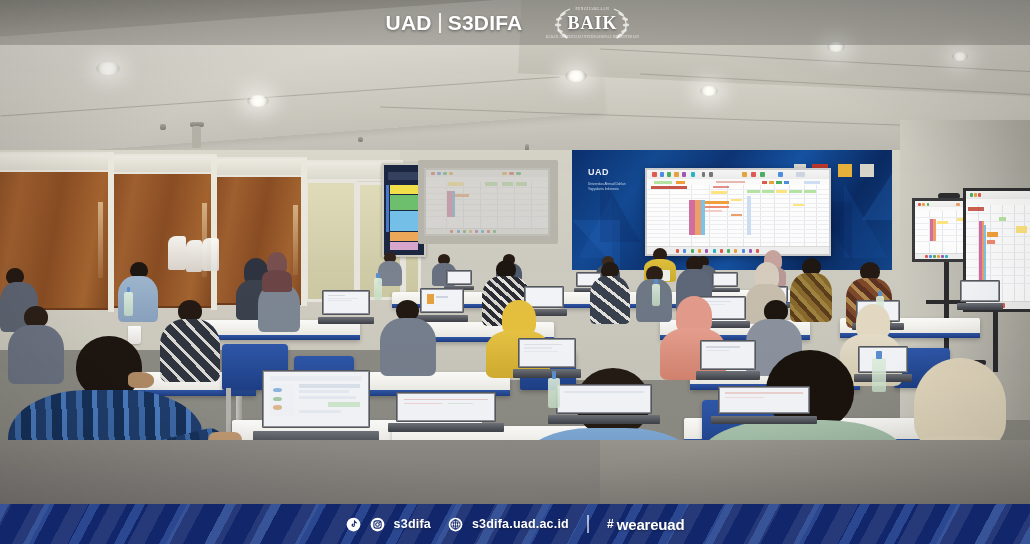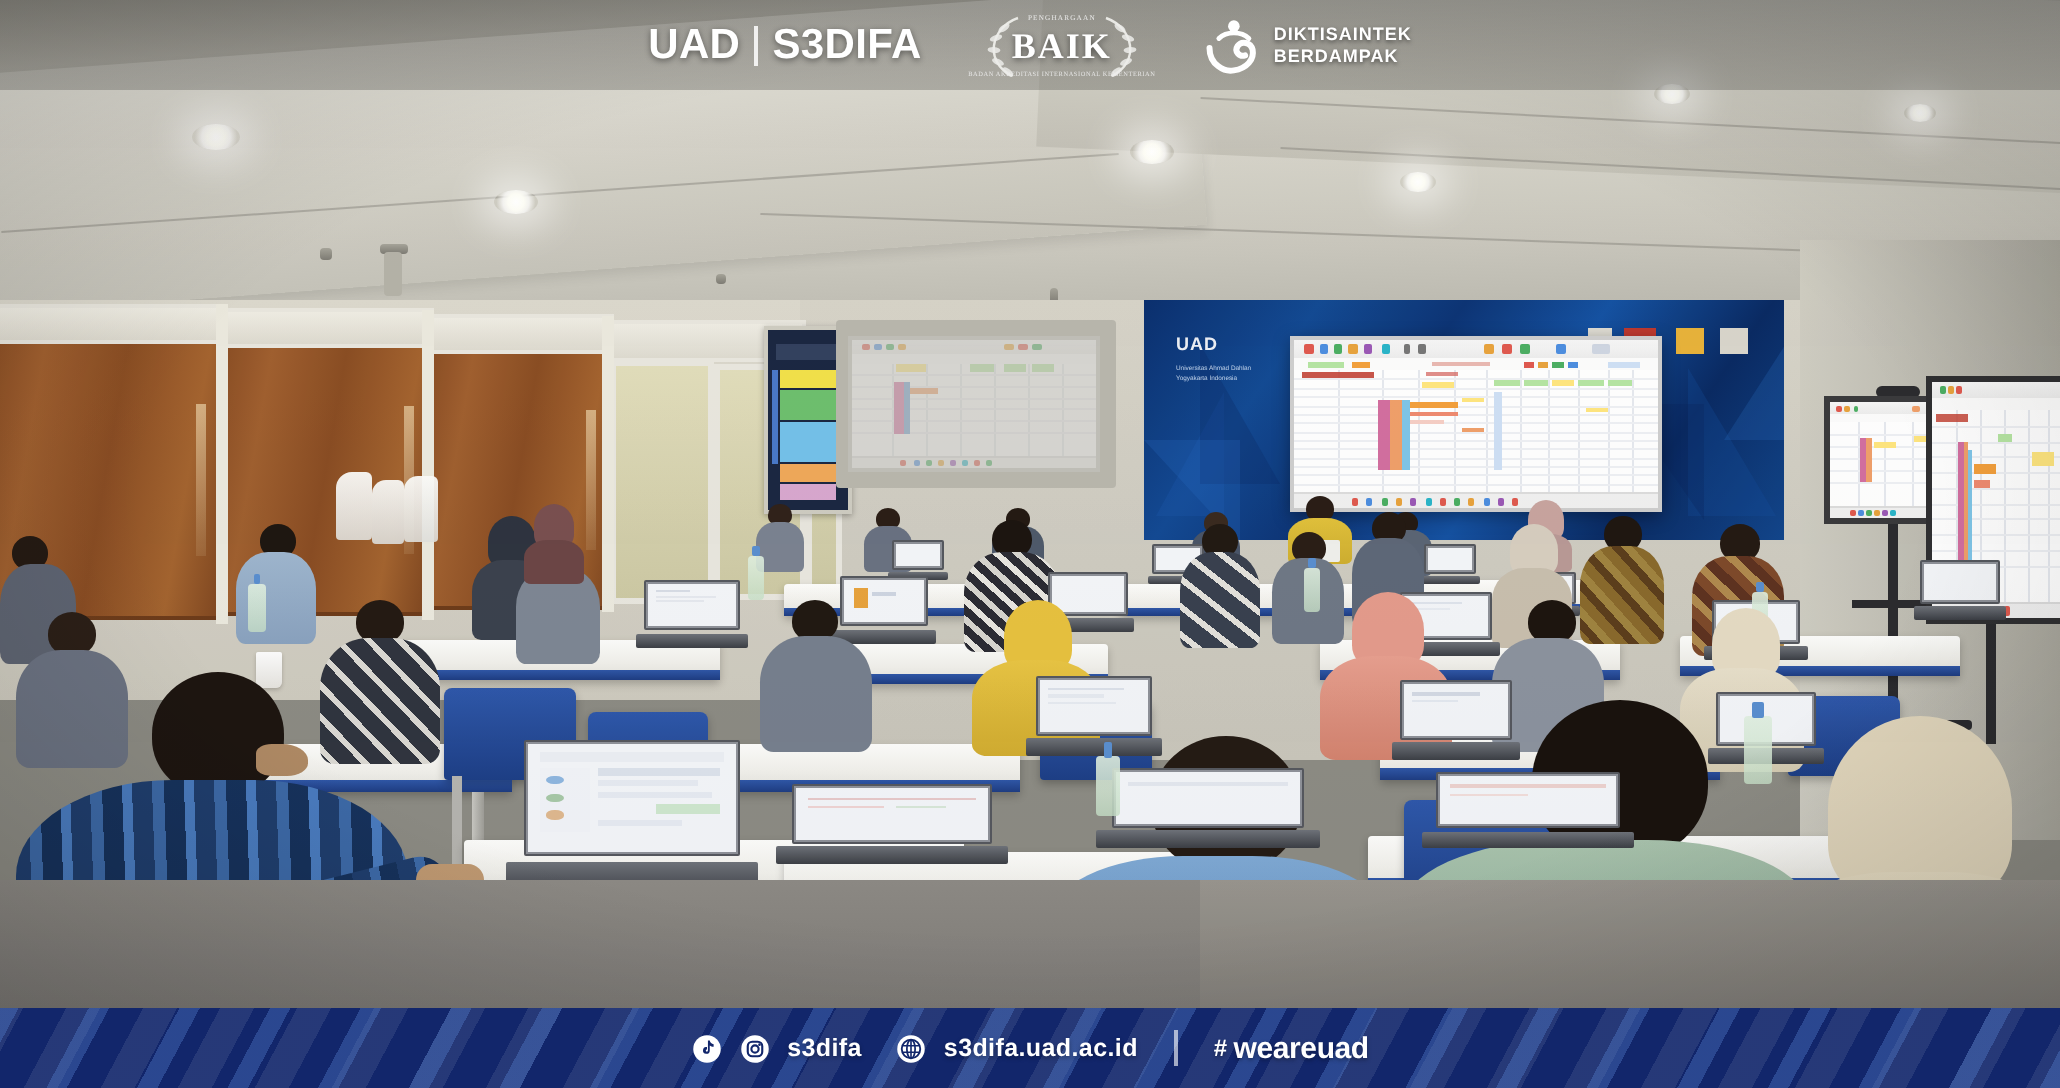--- a/index.html
+++ b/index.html
@@ -933,31 +933,20 @@
           <ellipse cx="86" cy="20" rx="3.2" ry="1.5" transform="rotate(-4 86 20)"></ellipse>
           <ellipse cx="84" cy="26" rx="3.2" ry="1.5" transform="rotate(-24 84 26)"></ellipse>
           <ellipse cx="79" cy="31" rx="3.2" ry="1.5" transform="rotate(-42 79 31)"></ellipse>
         </g>
       </svg>
       <div class="baik-top">PENGHARGAAN</div>
       <div class="baik-main">BAIK</div>
       <div class="baik-sub">BADAN AKREDITASI INTERNASIONAL KEMENTERIAN</div>
     </div>
 
-    <div id="logo-diktisaintek">
-      <svg class="emblem" viewBox="0 0 32 32">
-        <path d="M4 17 C4 26, 12 30, 17 29 C24 28, 28 23, 27 18 C26 14, 21 13, 19 16 C17 19, 20 22, 23 21" fill="none" stroke="#ffffff" stroke-width="3.2" stroke-linecap="round"></path>
-        <circle cx="17" cy="5.4" r="3.1" fill="#ffffff"></circle>
-        <path d="M9 12 C13 8, 21 8, 25 12" fill="none" stroke="#ffffff" stroke-width="2.6" stroke-linecap="round"></path>
-      </svg>
-      <div class="dtext">
-        <div>DIKTISAINTEK</div>
-        <div>BERDAMPAK</div>
-      </div>
-    </div>
   </div>
 
   <div id="footer-bar">
     <div id="footer-stripes"></div>
     <div id="footer-stripes2"></div>
 
     <div id="footer-inner">
 
       <svg class="fic" viewBox="0 0 24 24">
         <circle cx="12" cy="12" r="11" fill="#ffffff"></circle>

